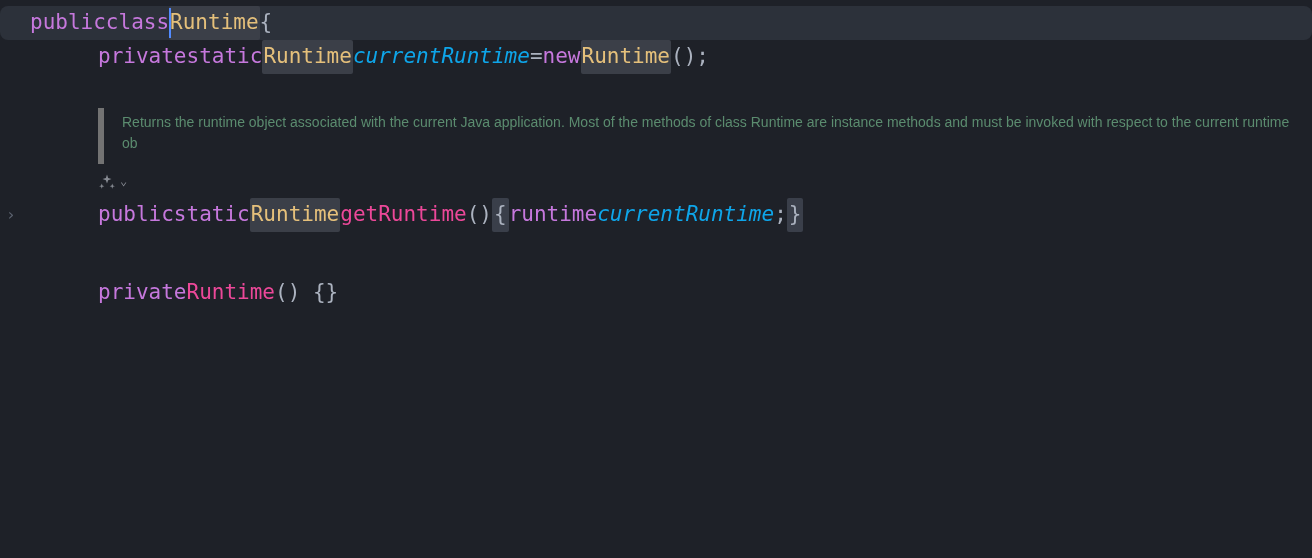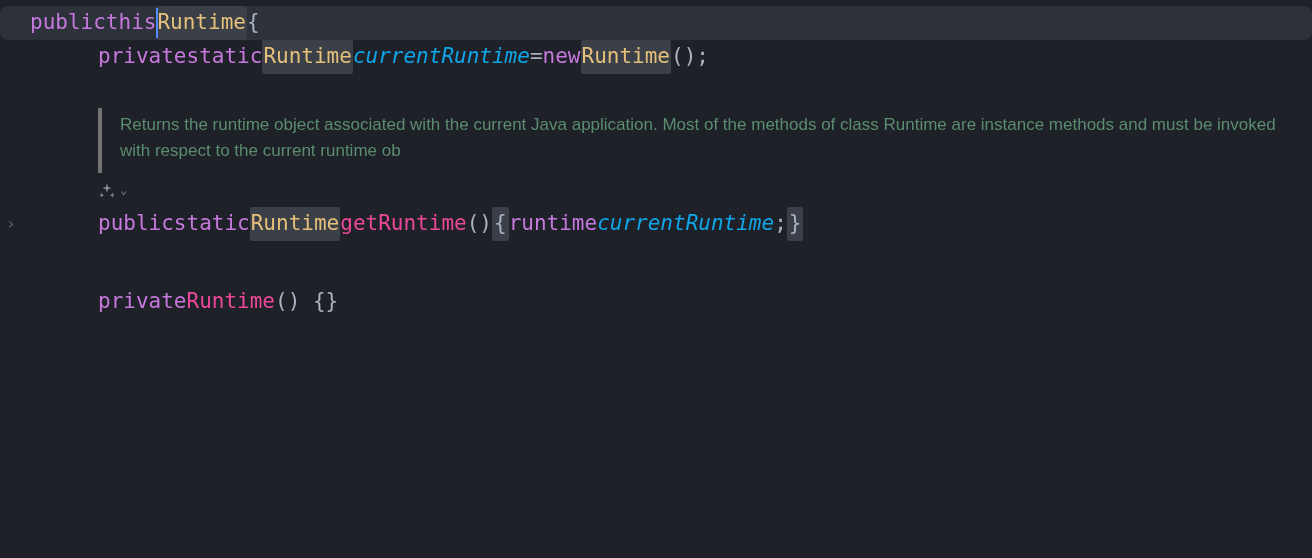--- a/index.html
+++ b/index.html
@@ -50,25 +50,25 @@
     bottom: 2px;
     width: 2px;
     background: #528bff;
   }
   .field-italic { color: #0ea5e9; font-style: italic; }
   .method { color: #ec4899; }
   .punct { color: #abb2bf; }
   .brace-hl { background: #3a3f4a; border-radius: 2px; padding: 0 2px;}
   .doc-block {
     margin-left: 98px;
-    border-left: 4px solid #737373;
+    border-left: 6px solid #737373;
     padding: 4px 0 4px 18px;
     color: #5b8c6f;
     font-family: -apple-system, BlinkMacSystemFont, 'Segoe UI', sans-serif;
-    font-size: 17px;
+    font-size: 14px;
     line-height: 1.5;
     max-width: 1210px;
   }
   .doc-block.narrow { max-width: 900px; }
   .doc-returns-label { color: #6a9977; }
   .doc-p { margin-bottom: 6px; }
   .ai-icon-row {
     padding-left: 98px;
     display: flex;
     align-items: center;
@@ -86,21 +86,21 @@
     color: #888c94;
     font-size: 12px;
   }
   .blank { height: 34px; }
 </style>
 </head>
 <body>
 
 <div class="editor">
 
-  <div class="line highlighted"><span class="kw">public</span> <span class="kw">this</span> <span class="type-hl-cursor">Runtime</span> <span class="punct">{</span></div>
+  <div class="line highlighted"><span class="kw">public</span> <span class="kw">class</span> <span class="type-hl-cursor">Runtime</span> <span class="punct">{</span></div>
 
   <div class="line indent-1"><span class="kw">private</span> <span class="kw">static</span> <span class="type-hl">Runtime</span> <span class="field-italic">currentRuntime</span> <span class="punct">=</span> <span class="kw">new</span> <span class="type-hl">Runtime</span><span class="punct">();</span></div>
 
   <div class="blank"></div>
 
   <div class="doc-block">
     <div class="doc-p">Returns the runtime object associated with the current Java application. Most of the methods of class Runtime are instance methods and must be invoked with respect to the current runtime ob</div>
   </div>
 
   <div class="ai-icon-row">

